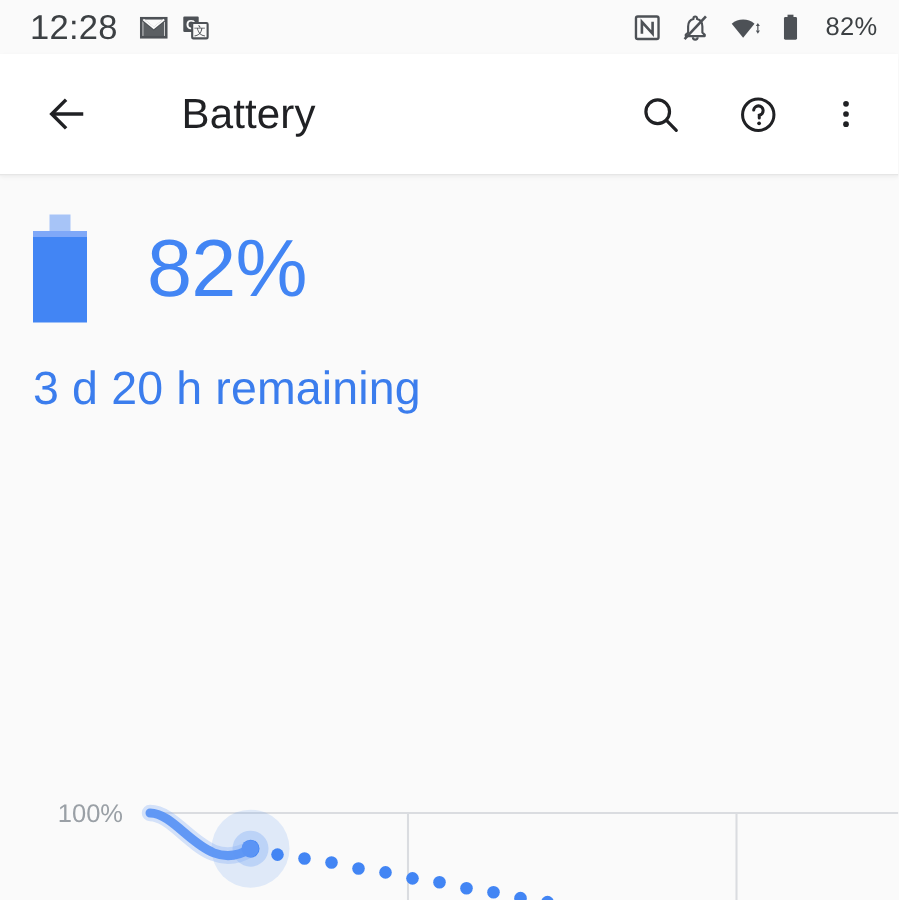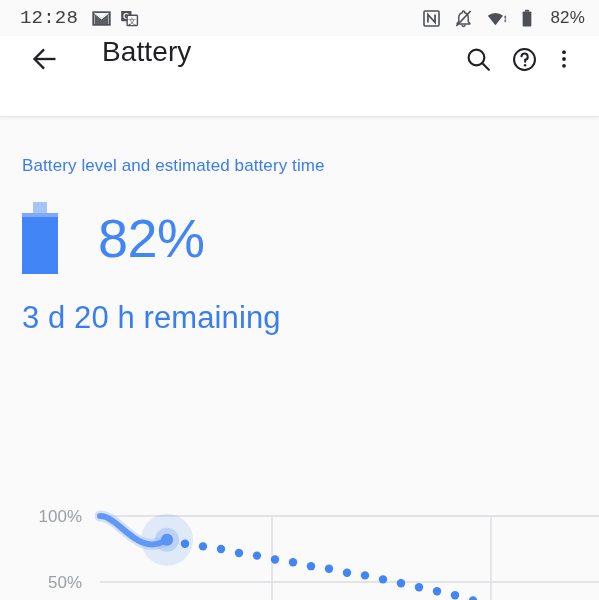--- a/index.html
+++ b/index.html
@@ -18,24 +18,23 @@
   
   .status-bar {
     height: 36px;
     background: #fafafa;
     display: flex;
     align-items: center;
     padding: 0 14px 0 20px;
     box-sizing: border-box;
   }
   .status-clock {
-    font-size: 19px;
+    font-size: 23px;
     color: #3c4043;
     letter-spacing: 0.2px;
-    font-family: Liberation Mono, monospace;
   }
   .status-left-icons {
     display: flex;
     align-items: center;
     gap: 9px;
     margin-left: 14px;
   }
   .status-spacer { flex: 1; }
   .status-right-icons {
     display: flex;
@@ -48,27 +47,28 @@
     margin-left: 4px;
     letter-spacing: 0.2px;
   }
   .sicon { display: block; }
 
   
   .app-bar {
     height: 81px;
     background: #ffffff;
     display: flex;
-    align-items: flex-start;
+    align-items: center;
     padding: 0 18px 0 22px;
     box-sizing: border-box;
     border-bottom: 1px solid #e6e6e6;
     box-shadow: 0 1px 3px rgba(0,0,0,0.06);
     position: relative;
     z-index: 2;
+    gap: 19px;
   }
   .app-bar-title {
     font-size: 28px;
     color: #202124;
     margin-left: 34px;
     flex: 1;
     letter-spacing: 0.1px;
   }
   .appbar-btn {
     width: 46px;
@@ -245,21 +245,20 @@
     <svg width="22" height="24" viewBox="0 0 16 24">
       <circle cx="8" cy="5.2" r="1.9" fill="#202124"></circle>
       <circle cx="8" cy="12" r="1.9" fill="#202124"></circle>
       <circle cx="8" cy="18.8" r="1.9" fill="#202124"></circle>
     </svg>
   </div>
 </div>
 
 <div class="content">
 
-  <div class="section-title">Battery level and estimated battery time</div>
 
   <div class="level-row">
     <div class="batt-glyph">
       <div class="nub"></div>
       <div class="body"></div>
       <div class="body-top"></div>
     </div>
     <div class="level-pct">82%</div>
   </div>
 

